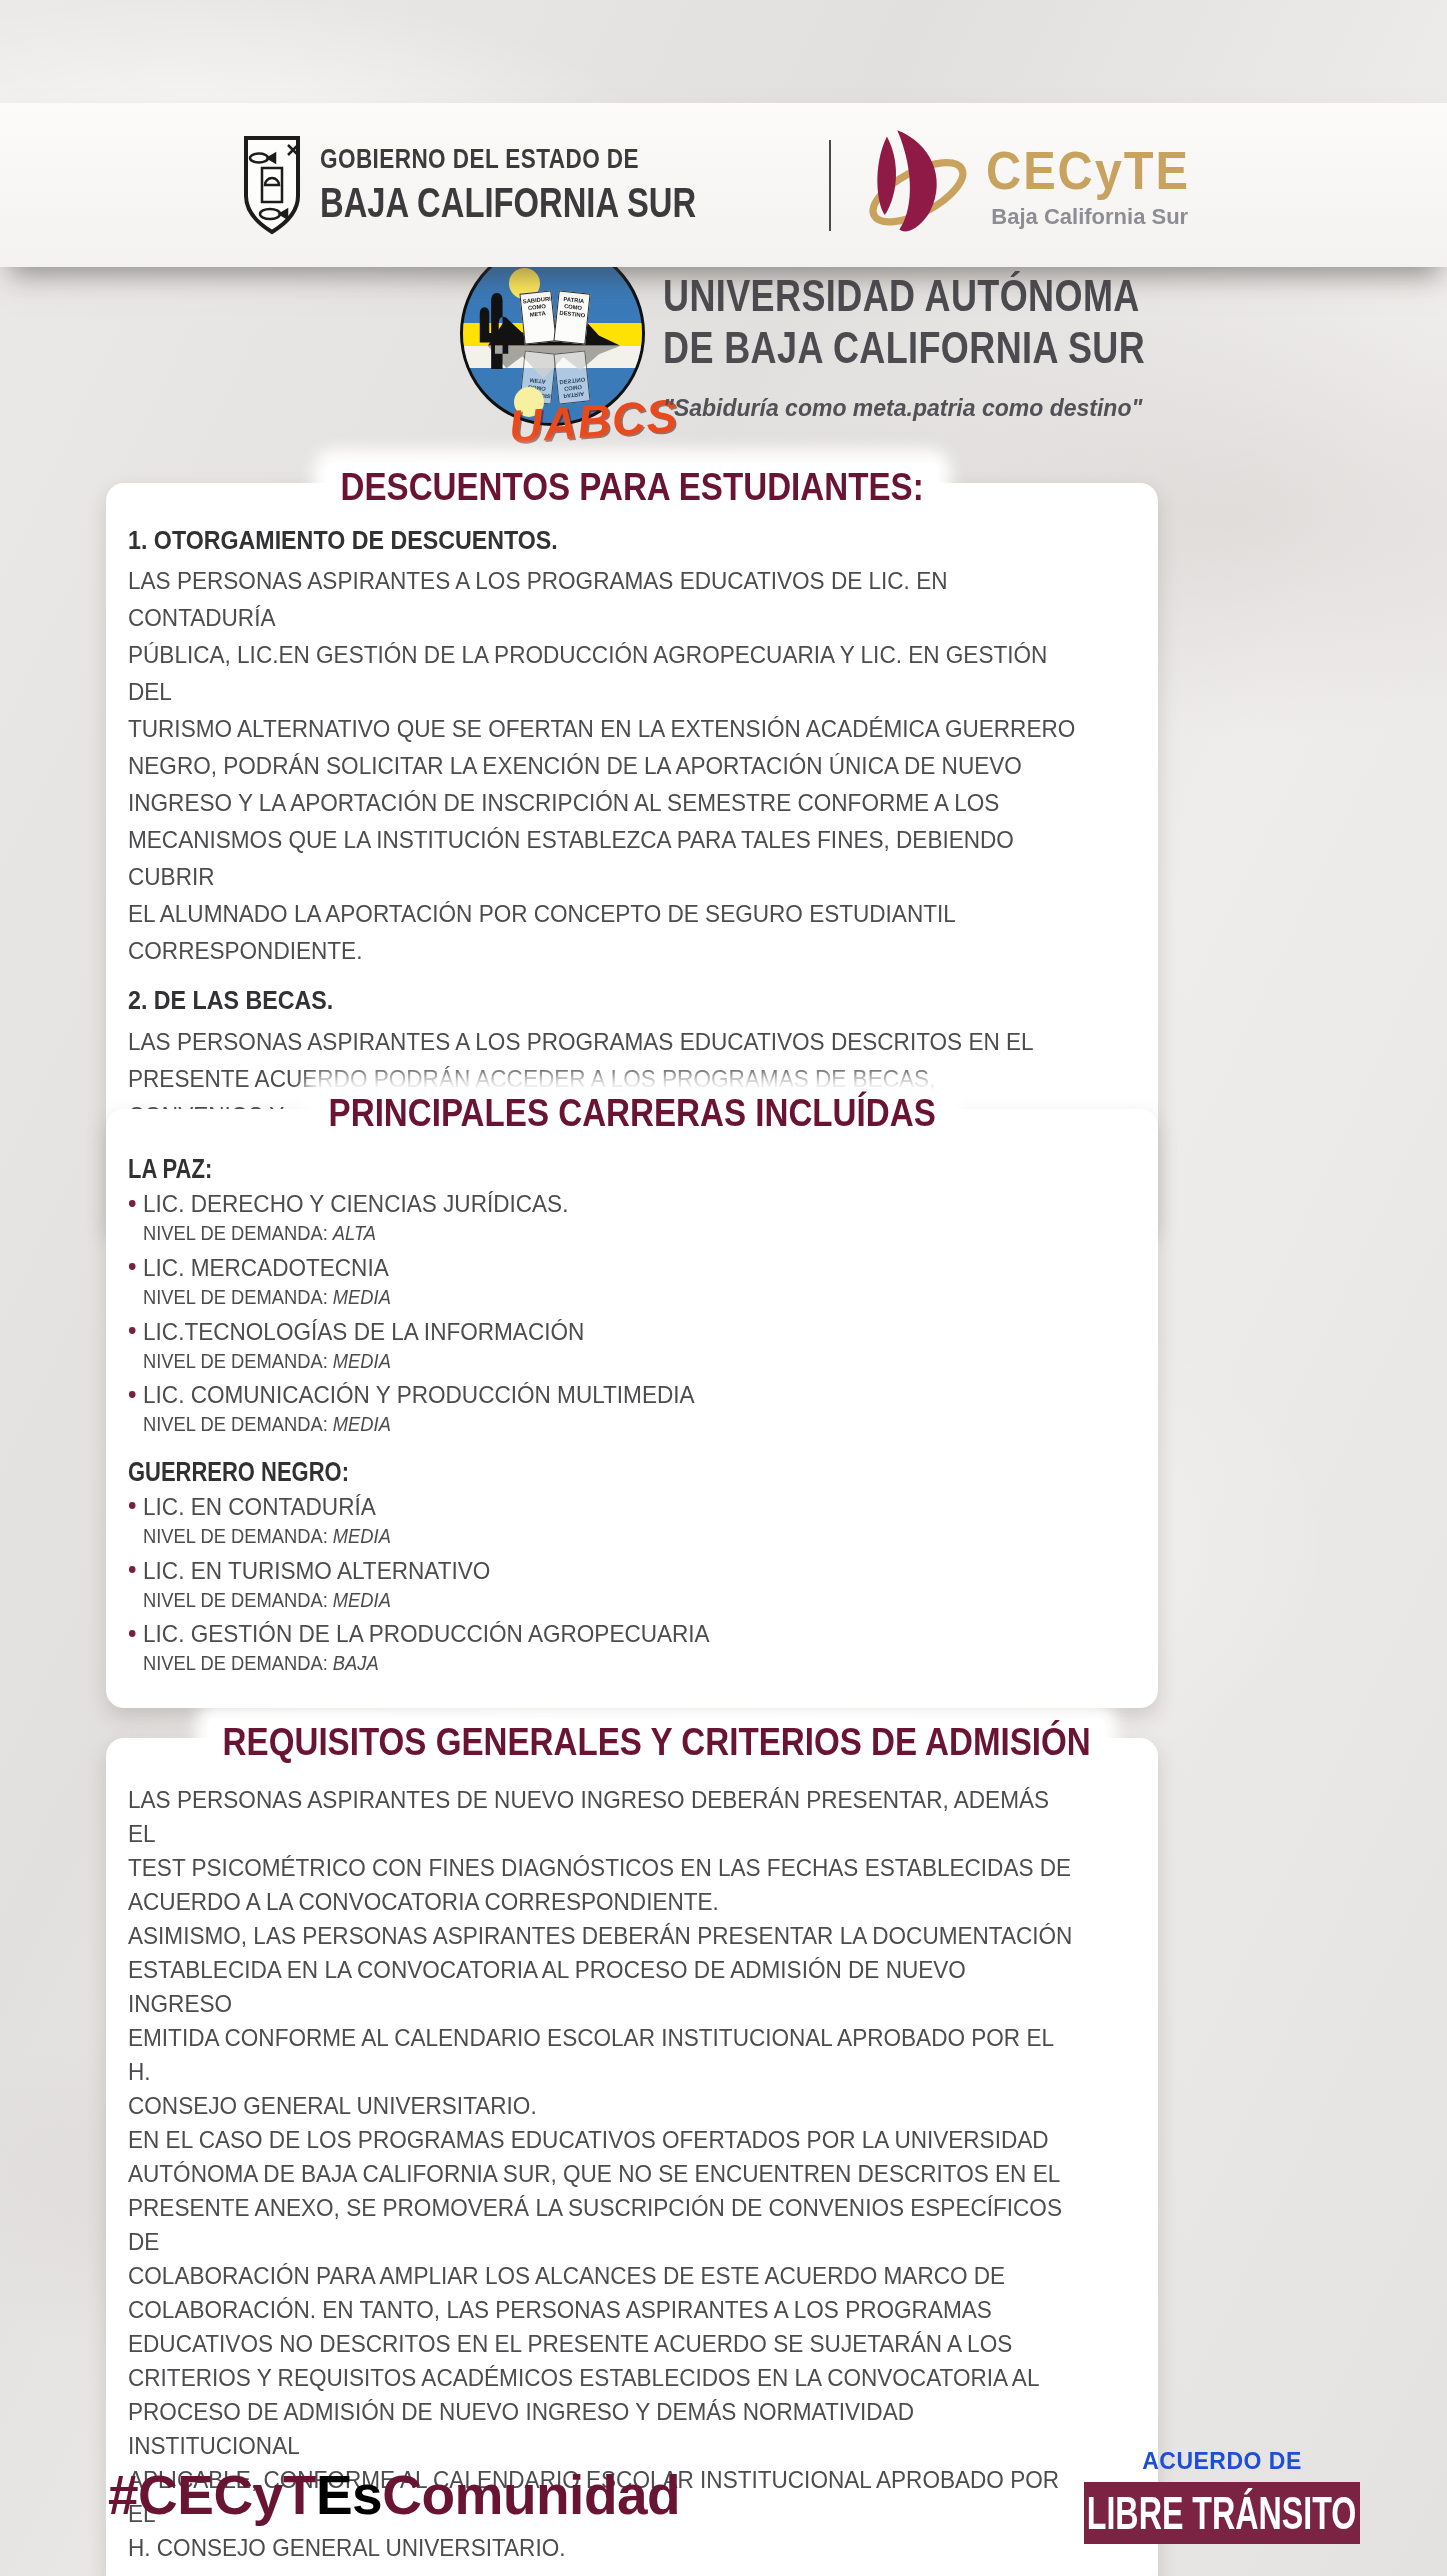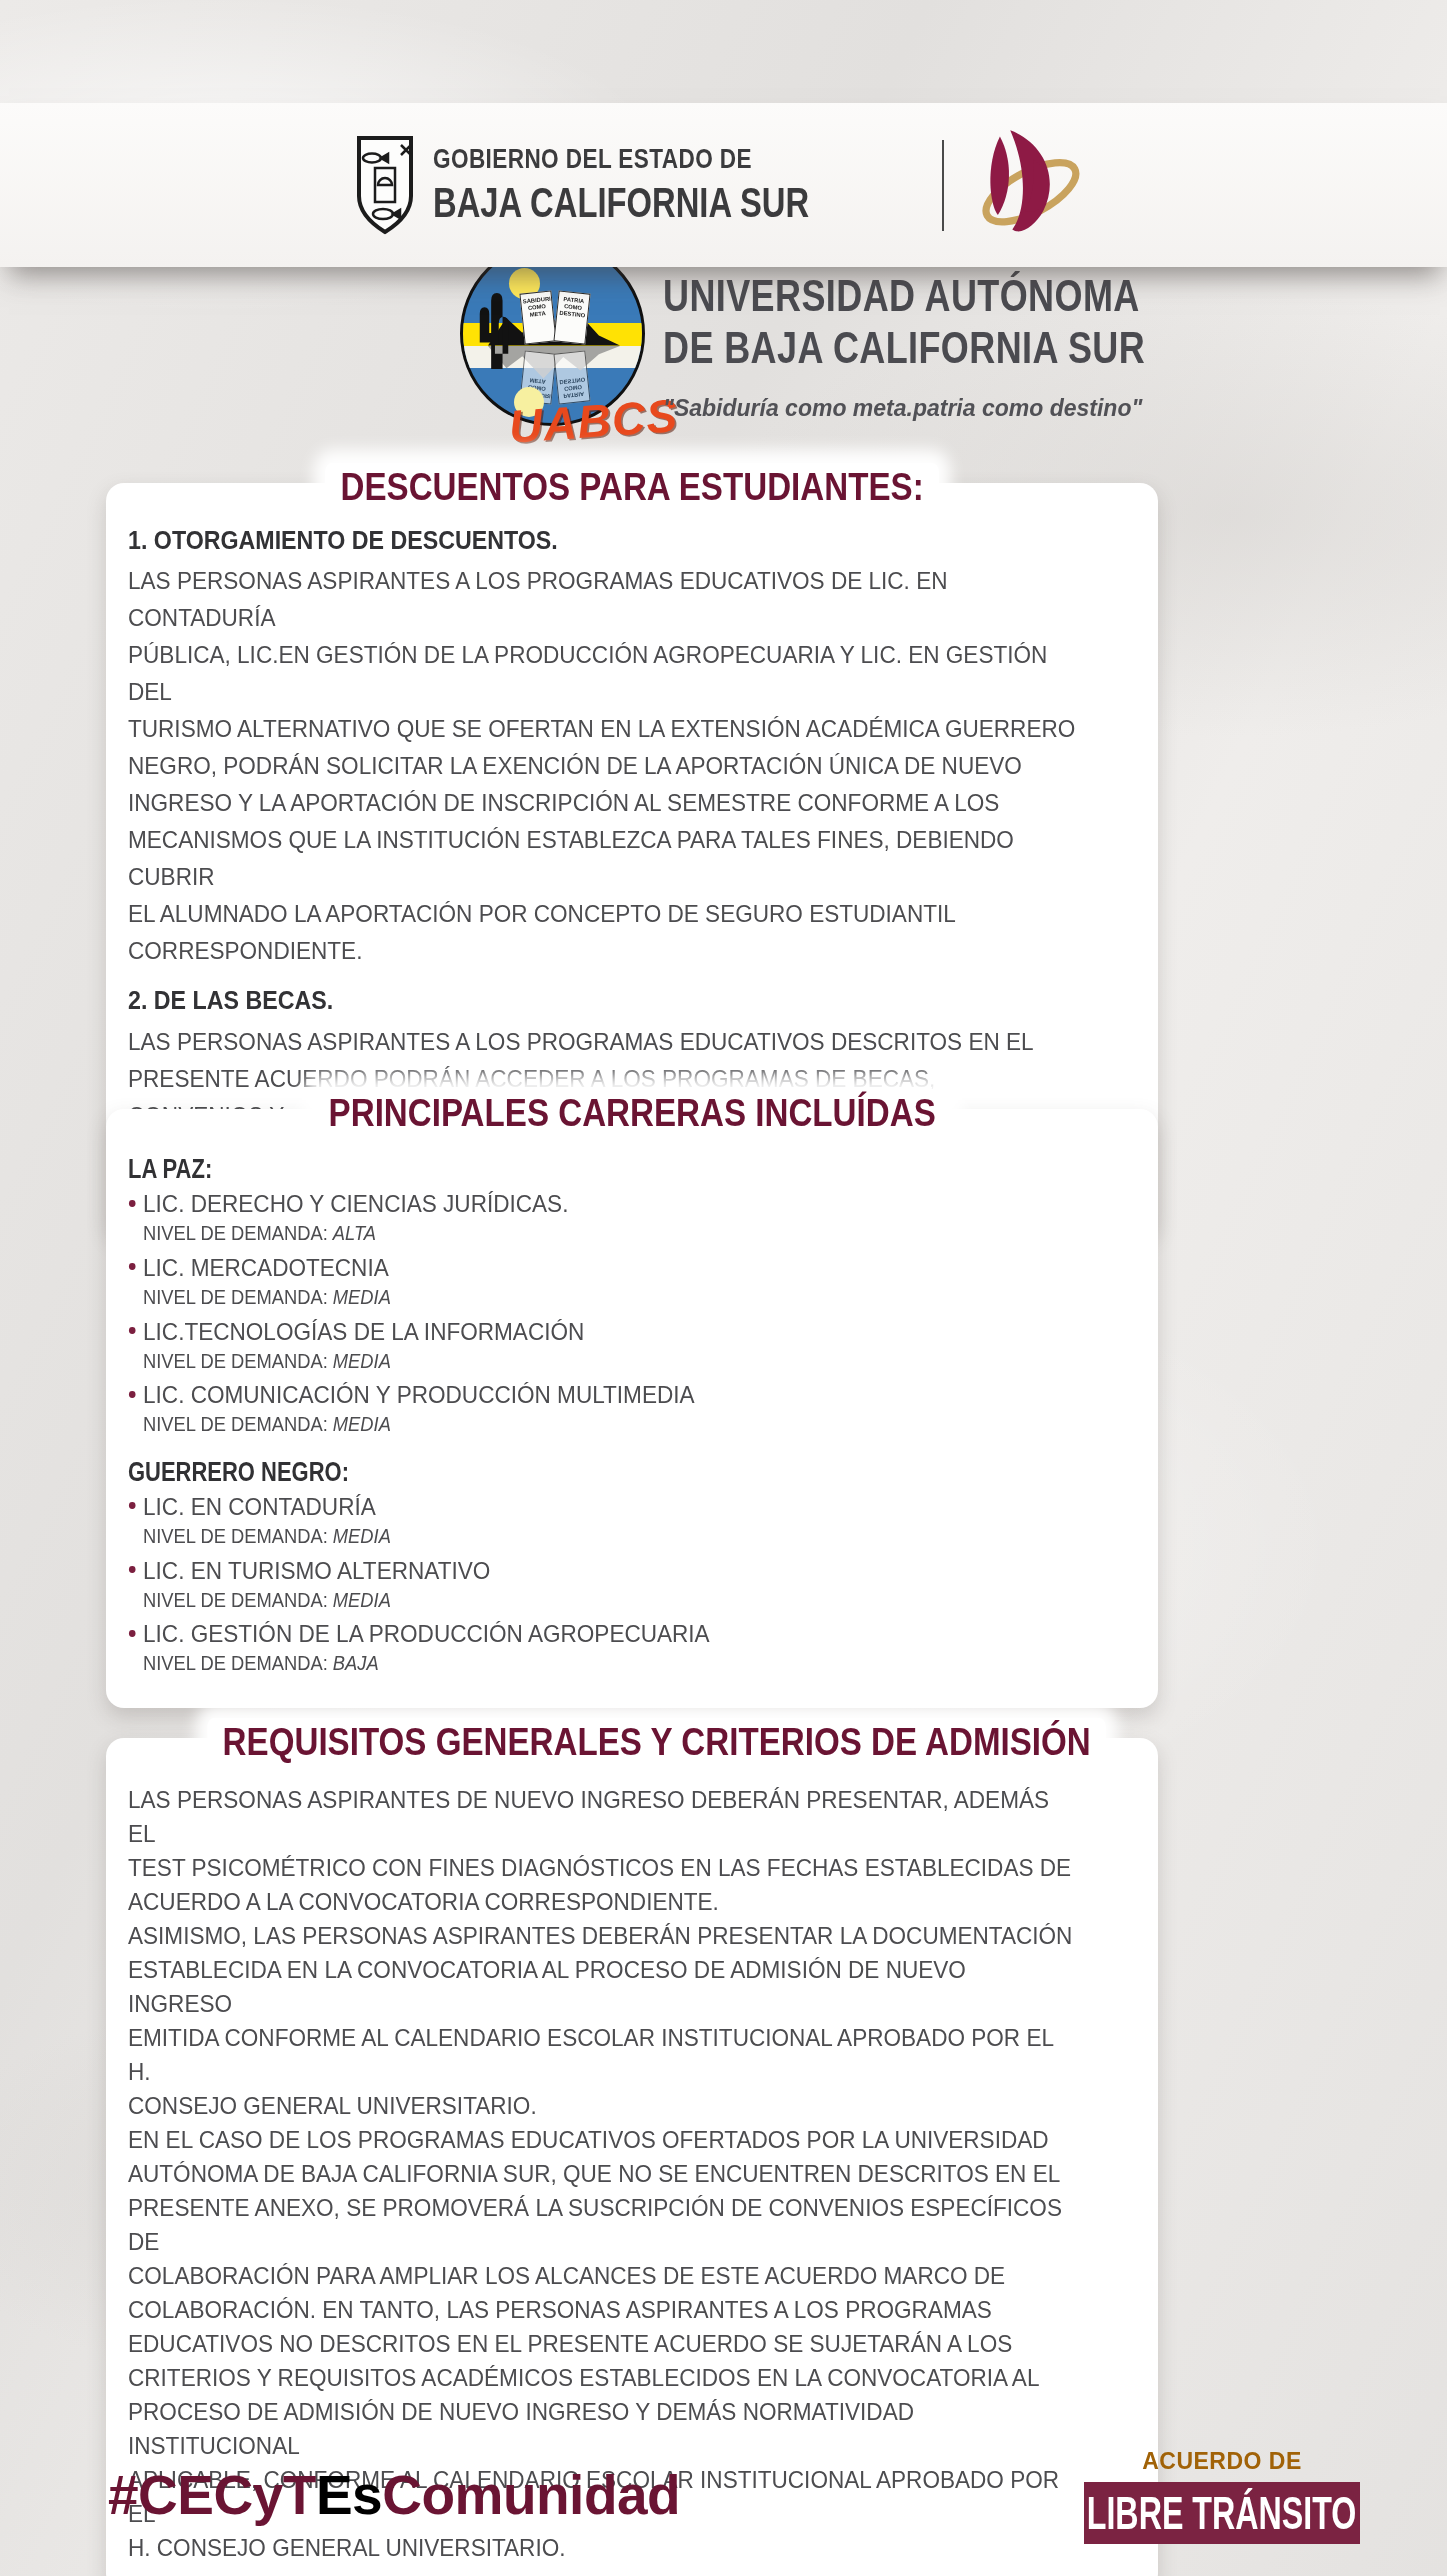--- a/index.html
+++ b/index.html
@@ -84,21 +84,21 @@
   .item{position:relative;padding-left:16px;margin-bottom:5.3px;}
   .bullet{position:absolute;left:1.1px;top:11.6px;width:6.9px;height:6.9px;border-radius:50%;background:#7b1f3f;}
   .item-name{font-size:24px;line-height:32px;color:#4c4c4f;}
   .demand{font-size:19.5px;line-height:26.4px;color:#4c4c4f;}
   .demand-value{font-style:italic;}
 
   
   .hashtag{position:absolute;left:108px;top:2463px;font-size:55px;font-weight:bold;letter-spacing:-0.5px;z-index:1;white-space:nowrap;}
   .hashtag .m{color:#6a1433;text-align:right;} .hashtag .g{color:#000000;}
   .acuerdo{position:absolute;left:1084px;top:2448px;width:276px;text-align:center;z-index:1;}
-  .acuerdo-label{font-size:23px;font-weight:bold;color:#a16207;letter-spacing:0.5px;}
+  .acuerdo-label{font-size:23px;font-weight:bold;color:#1d4ed8;letter-spacing:0.5px;}
   .acuerdo-box{margin-top:7.4px;background:#7b2342;height:62px;display:flex;align-items:center;justify-content:center;}
   .acuerdo-box span{font-size:46px;font-weight:bold;color:#ffffff;white-space:nowrap;
                     transform:scaleX(.7);transform-origin:center;}
 </style>
 </head>
 <body>
 
 <div class="page">
   <div class="texture"></div>
 
@@ -122,20 +122,24 @@
       </div>
     </div>
     <div class="hdr-divider"></div>
     <div class="cecyte-lockup">
       <svg viewBox="0 0 120 110" width="124" height="114">
         <ellipse cx="58" cy="62" rx="48" ry="20" fill="none" stroke="#c9a35e" stroke-width="7" transform="rotate(-28 58 62)"></ellipse>
         <path d="M38 2 C70 14 86 48 70 80 C62 95 48 104 40 98 C52 82 56 44 38 2 Z" fill="#8e1a45"></path>
         <path d="M28 8 C40 30 40 62 26 84 C18 74 14 36 28 8 Z" fill="#8e1a45"></path>
         <path d="M60 30 C72 38 78 52 74 66 C70 78 60 84 52 80 C60 68 62 48 60 30 Z" fill="#8e1a45"></path>
       </svg>
+      <div class="cecyte-text">
+        <div class="cecyte-word">CECyTE</div>
+        <div class="cecyte-region">Baja California Sur</div>
+      </div>
     </div>
   </header>
 
   <section class="uni">
     <div class="uabcs-wrap">
       <div class="uabcs-logo">
         <div class="sun"></div>
         <div class="band1"></div>
         <div class="band2"></div>
         <div class="mtn"></div>

